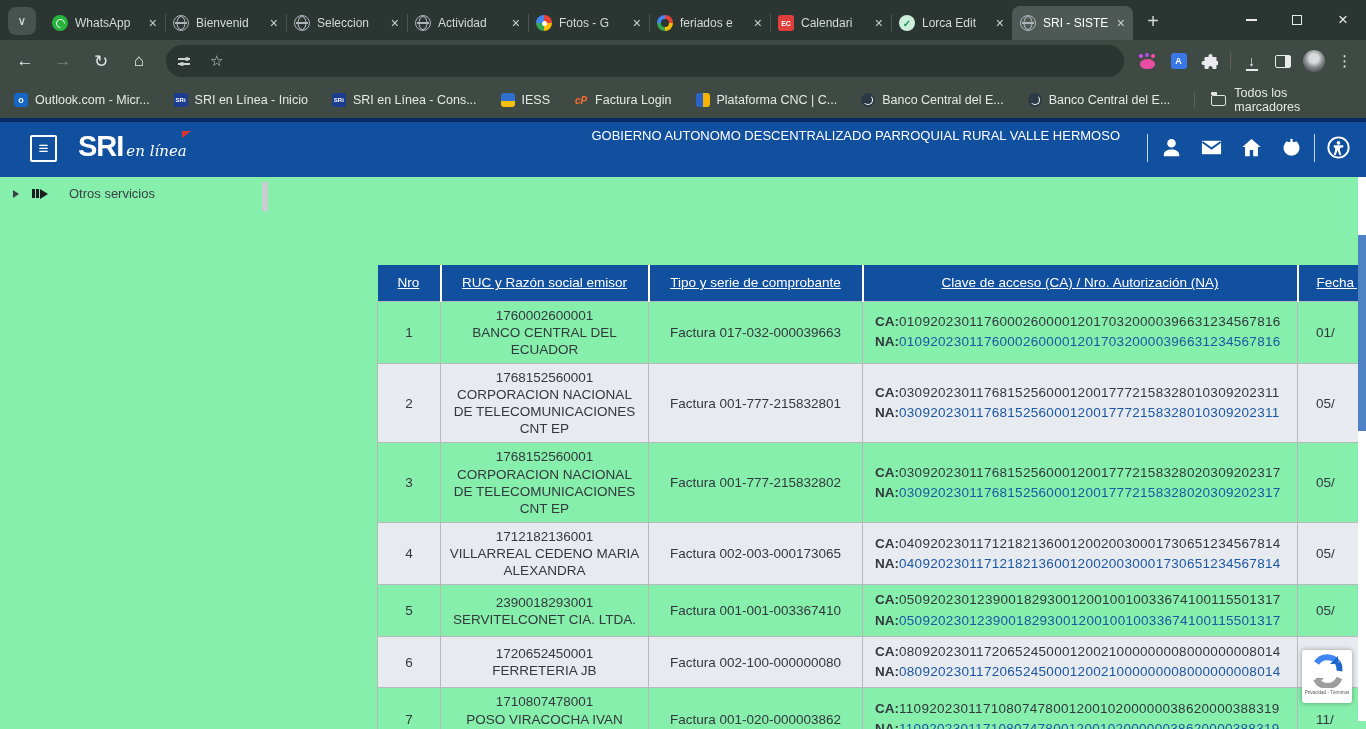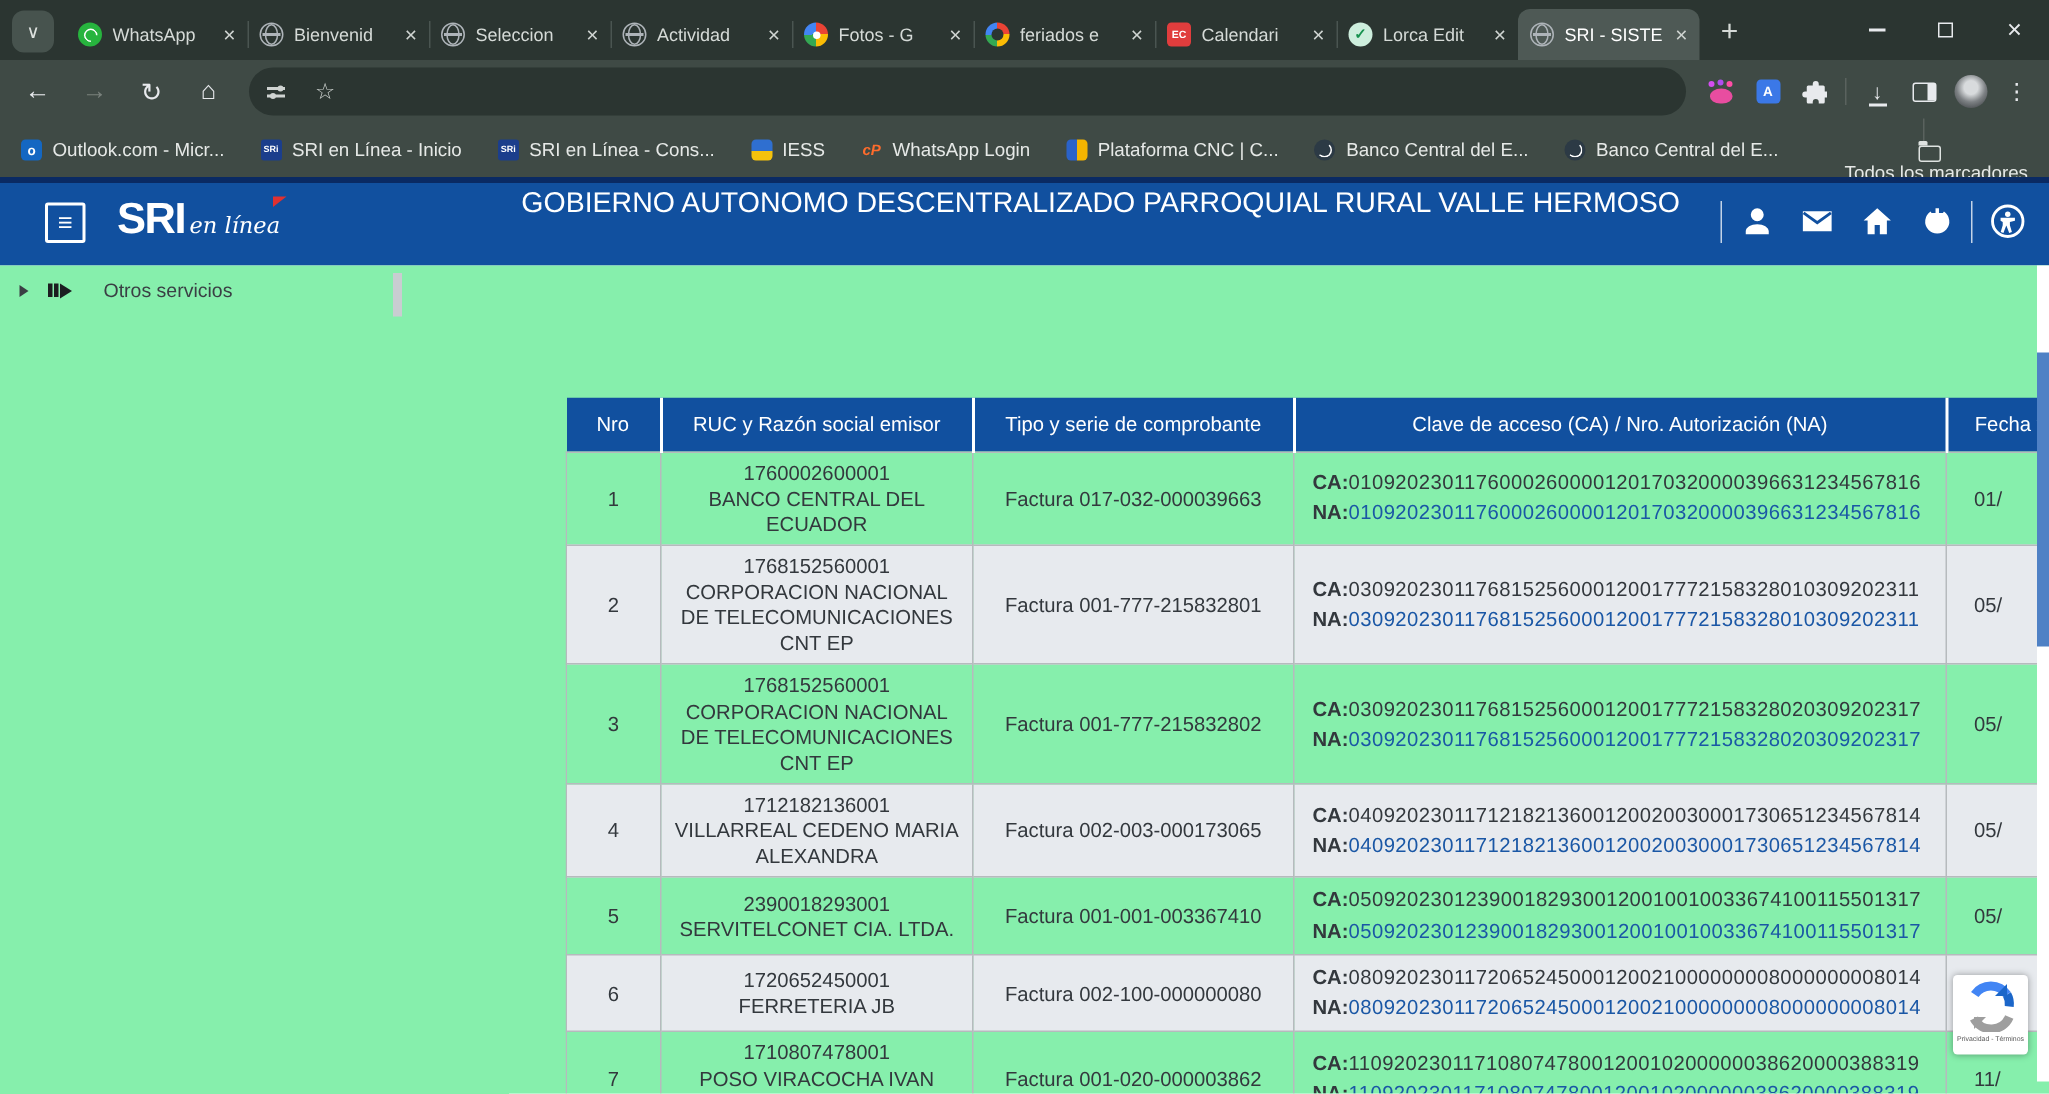--- a/index.html
+++ b/index.html
@@ -96,39 +96,39 @@
   .avatar { width:22px; height:22px; border-radius:50%;
     background:radial-gradient(circle at 50% 38%, #d8dbdd 0 26%, #7d8184 55%, #2f3336 100%); }
   .dots { font-size:15px; }
 
   
   .bookmarks-bar { position:absolute; left:0; top:82px; width:1366px; height:36px;
     background:#3f4a45; display:flex; align-items:center; padding:0 14px; font-size:12.5px;
     color:#e6e9e7; }
   .bm { display:flex; align-items:center; margin-right:24px; white-space:nowrap; }
   .bm .fav { width:14px; height:14px; margin-right:7px; }
-  .bm-right { margin-left:auto; display:flex; align-items:center;flex-direction:column; }
+  .bm-right { margin-left:auto; display:flex; align-items:center; }
   .bm-sep { width:1px; height:18px; background:#5a625e; margin-right:16px; }
 
   
   .sri-header { position:absolute; left:0; top:118px; width:1366px; height:59px; background:#11509f; }
   .sri-topstrip { position:absolute; left:0; top:0; width:100%; height:4px; background:#0a2a63; }
   .hamburger { position:absolute; left:30px; top:17px; width:27px; height:27px;
     border:2px solid #fff; border-radius:2px; color:#fff; font-size:17px; display:flex;
     align-items:center; justify-content:center; }
   .sri-logo { position:absolute; left:78px; top:12px; color:#fff; display:flex;
     align-items:baseline; }
   .logo-main { font-size:29px; font-weight:800; letter-spacing:-1px; position:relative; }
   .logo-flag { position:absolute; right:-4px; top:1px; width:0; height:0;
     border-left:9px solid #e03131; border-bottom:7px solid transparent; }
   .logo-sub { font-family:"DejaVu Serif", serif; font-style:italic; font-size:15px;
     margin-left:3px; }
   .hdr-id { position:absolute; right:246px; top:9px; text-align:right; color:#fff; }
   .hdr-ruc { font-size:13px; line-height:17px; }
-  .hdr-name { font-size:19px; line-height:17px; }
+  .hdr-name { font-size:13px; line-height:17px; }
   .hdr-icons { position:absolute; right:8px; top:4px; height:51px; display:flex;
     align-items:center; }
   .hdr-ic { width:40px; display:flex; align-items:center; justify-content:center; }
   .hdr-ic svg { width:23px; height:23px; fill:#fff; }
   .hdr-sep { width:1px; height:28px; background:rgba(255,255,255,.75); margin:0 3px; }
 
   
   .page { position:absolute; left:0; top:177px; width:1366px; height:716px; background:#86efac; }
   .side-item { position:absolute; left:13px; top:9px; display:flex; align-items:center; }
   .caret { width:0; height:0; border-left:6px solid #3a3f44; border-top:4.5px solid transparent;
@@ -143,21 +143,21 @@
 
   .content-title { position:absolute; left:377px; width:981px; top:50px; text-align:center;
     font-size:14.5px; color:#43484d; }
 
   .table-wrap { position:absolute; left:377px; top:88px; width:981px; height:464px;
     overflow:hidden; }
   table { border-collapse:collapse; table-layout:fixed; width:1060px; }
   col.c-nro{width:63px} col.c-ruc{width:208px} col.c-tipo{width:214px}
   col.c-clave{width:435px} col.c-fecha{width:140px}
   th { background:#11509f; color:#fff; font-size:13.5px; font-weight:500; height:36px;
-    padding:0 6px; border-right:2px solid #fff; }
+    padding:0 6px; border-right:2px solid #fff;text-decoration:underline; }
   th:last-child { border-right:none; text-align:left; padding-left:18px; }
   td { border:1px solid #b6babd; color:#33383d; font-size:13.5px; text-align:center;
     vertical-align:middle; padding:5px 6px; line-height:1.27; }
   tr.alt td { background:#e7eaee; }
   td.clave { text-align:left; padding-left:12px; line-height:1.5; white-space:nowrap; }
   .ca-lb { font-weight:bold; }
   .ca-num { letter-spacing:.3px; }
   a.na-link { color:#1a57a5; text-decoration:none; letter-spacing:.3px; }
   td.fecha { text-align:left; padding-left:18px; }
 
@@ -286,21 +286,21 @@
         <div class="bm">
           <span class="fav fav-sri">SRi</span>
           <span>SRI en Línea - Cons...</span>
         </div>
         <div class="bm">
           <span class="fav fav-iess"></span>
           <span>IESS</span>
         </div>
         <div class="bm">
           <span class="fav fav-cpanel">cP</span>
-          <span>WhatsApp Login</span>
+          <span>Factura Login</span>
         </div>
         <div class="bm">
           <span class="fav fav-cnc"></span>
           <span>Plataforma CNC | C...</span>
         </div>
         <div class="bm">
           <span class="fav fav-bank"></span>
           <span>Banco Central del E...</span>
         </div>
         <div class="bm">

